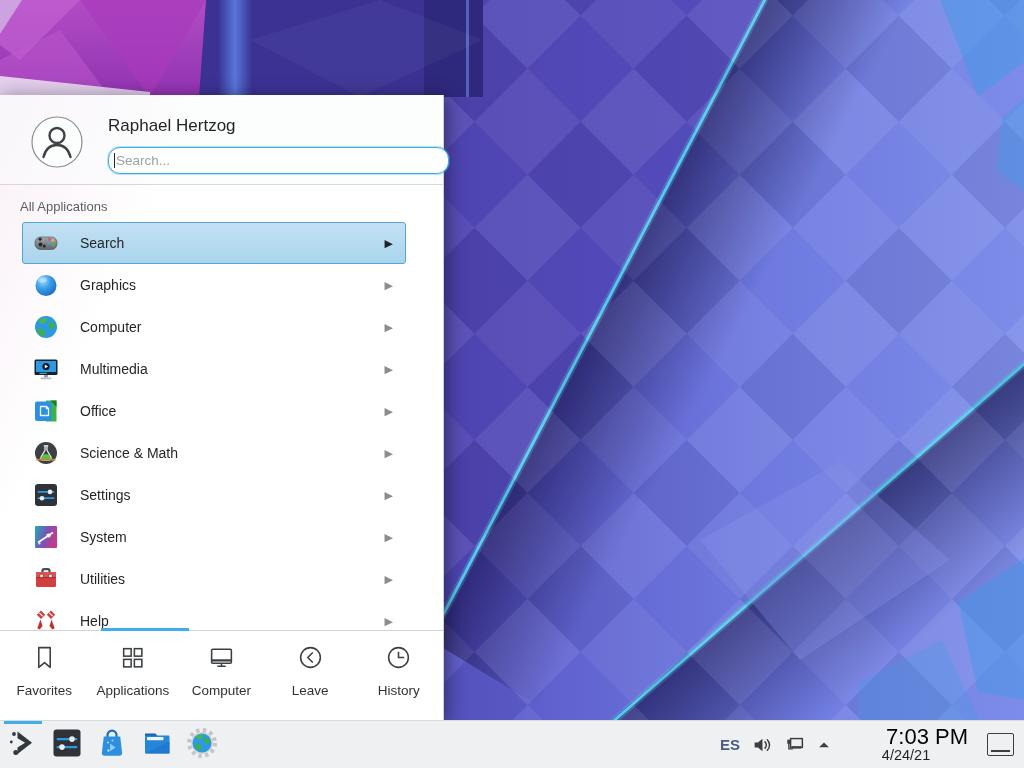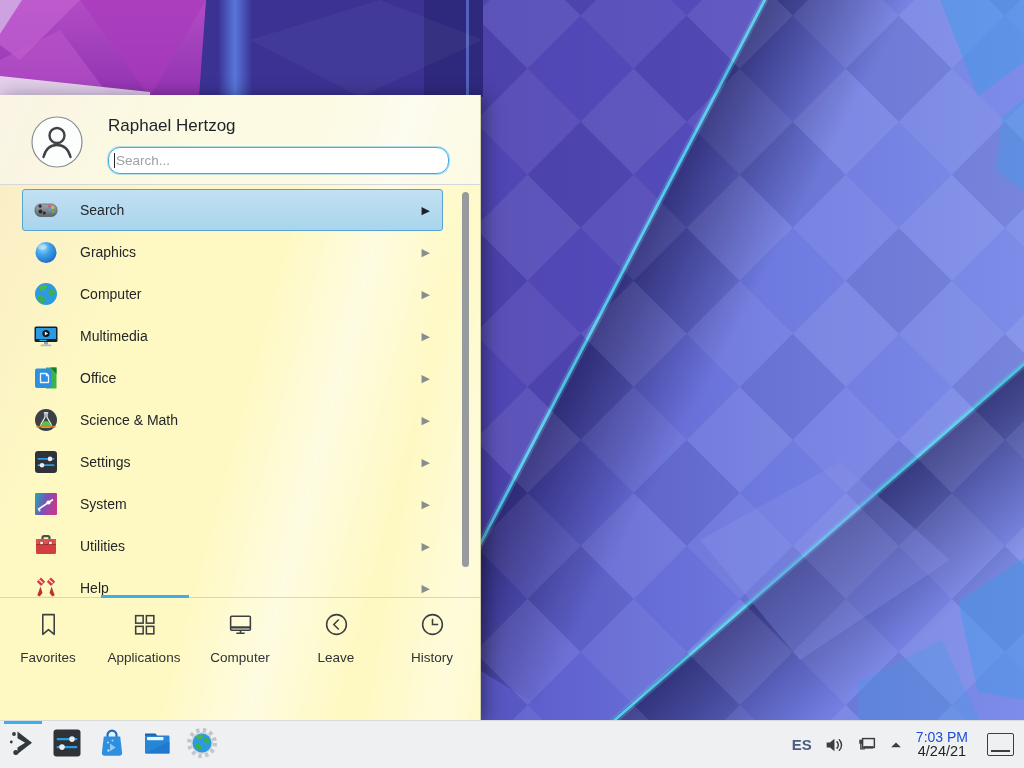--- a/index.html
+++ b/index.html
@@ -1,21 +1,21 @@
 <!DOCTYPE html>
 <html><head>
 <meta charset="utf-8">
 <style>
   html,body{margin:0;padding:0;}
   body{width:1024px;height:768px;overflow:hidden;font-family:"Liberation Sans","DejaVu Sans",sans-serif;}
   .desktop{position:relative;width:1024px;height:768px;overflow:hidden;background:#4a42ae;}
   .wallpaper{position:absolute;inset:0;}
 
   
-  .menu{position:absolute;left:0;top:95px;width:481px;height:625px;background:#fef9c3;
+  .menu{position:absolute;left:0;top:95px;width:444px;height:625px;background:#ffffff;
         box-shadow:3px 3px 18px rgba(0,0,0,.45);border-right:1px solid rgba(120,120,130,.35);box-sizing:border-box;}
   .menu::before{content:"";position:absolute;inset:0;pointer-events:none;z-index:0;
         background:
           linear-gradient(115deg, rgba(228,178,216,.20) 0%, rgba(228,178,216,.10) 14%, rgba(255,255,255,0) 28%),
           linear-gradient(105deg, rgba(255,255,255,0) 50%, rgba(255,255,255,.50) 64%, rgba(244,242,250,0) 78%),
           linear-gradient(100deg, rgba(222,206,236,0) 80%, rgba(255,255,255,.40) 93%, rgba(255,255,255,.15) 100%);}
   .menu>*{position:relative;z-index:1;}
 
   .menu-header{height:90px;background:rgba(250,251,252,.55);border-bottom:1px solid #d5d8da;position:relative;box-sizing:border-box;}
   .avatar{position:absolute;left:31px;top:21px;width:52px;height:52px;}
@@ -51,21 +51,21 @@
   .tb-launcher{position:relative;width:44px;height:48px;display:flex;align-items:center;justify-content:center;flex:none;}
   .tb-active-line{position:absolute;top:0;left:4px;width:38px;height:3px;background:#3daee9;}
   .tb-app{width:45px;height:48px;display:flex;align-items:center;justify-content:center;flex:none;}
   .tb-app svg,.tb-launcher svg{width:32px;height:32px;}
   .tb-spacer{flex:1;}
   .tray{display:flex;align-items:center;gap:11px;margin-right:10px;}
   .kbd-layout{font-size:15px;font-weight:bold;color:#4d5d81;}
   .tray-icon svg{width:22px;height:22px;display:block;}
   .tray-caret svg{width:14px;height:14px;display:block;}
   .clock{display:flex;flex-direction:column;align-items:center;line-height:1.05;margin:0 2px;}
-  .clock-time{font-size:14px;color:#1d4ed8;}
+  .clock-time{font-size:22px;color:#000000;margin-left:42px;}
   .clock-date{font-size:14.5px;color:#1f2326;}
   .show-desktop{width:27px;height:23px;border:1.6px solid #3a3e41;border-radius:2px;position:relative;margin-left:6px;background:transparent;box-sizing:border-box;}
   .show-desktop::after{content:"";position:absolute;left:3px;right:3px;bottom:3px;height:1.6px;background:#3a3e41;}
 </style>
 </head>
 <body>
 
 <div class="desktop">
 
   <svg class="wallpaper" viewBox="0 0 1024 768" preserveAspectRatio="none">
@@ -147,20 +147,21 @@
           <path d="M12.5 41c2.2-8.5 7.5-12 13.5-12s11.3 3.5 13.5 12" fill="none" stroke="#3f4346" stroke-width="2.4" stroke-linecap="round"></path>
         </svg>
       </span>
       <div class="user-name">Raphael Hertzog</div>
       <div class="search-box">
         <span class="search-caret"></span>
         <span class="search-placeholder">Search...</span>
       </div>
     </div>
 
+    <div class="section-label">All Applications</div>
 
     <div class="app-list">
 
       <div class="app-row selected">
           <span class="app-icon">
             <svg viewBox="0 0 26 26">
               <defs>
                 <linearGradient id="gpd" x1="0" y1="0" x2="0" y2="1">
                   <stop offset="0" stop-color="#a2a7ab"></stop>
                   <stop offset="1" stop-color="#62676b"></stop>

